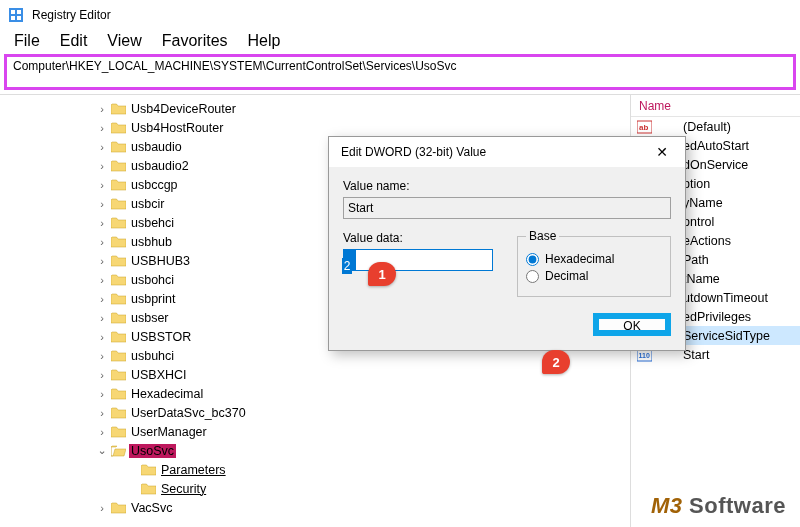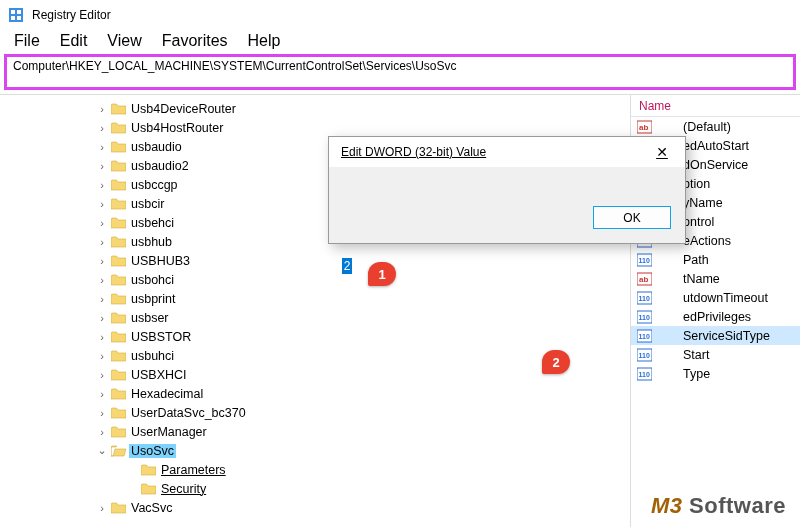--- a/index.html
+++ b/index.html
@@ -14,49 +14,49 @@
   
   .addressbar { height: 36px; border: 3px solid #d946ef; margin: 2px 4px 4px 4px; padding: 2px 6px; font-size: 12px; background: #fff; overflow: hidden; white-space: nowrap; }
   
   .content { display: flex; height: calc(527px - 30px - 22px - 30px); border-top: 1px solid #ddd; }
   
   .tree-pane { width: 630px; overflow: hidden; padding: 4px 0 0 95px; position: relative; }
   .tree-item { display: flex; align-items: center; height: 19px; font-size: 12.5px; color: #000; position: relative; white-space: nowrap; }
   .tree-item .expander { width: 14px; display: inline-flex; justify-content: center; color: #666; font-size: 11px; }
   .tree-item .folder-ic { width: 16px; height: 14px; margin: 0 3px 0 1px; display: inline-flex; align-items: center; justify-content: center; }
   .tree-item.selected { }
-  .tree-item.selected .label { background: #7dd3fc; }
+  .tree-item.selected .label { background: #be185d; }
   .tree-item .label { padding: 0 2px; }
   .tree-sub { padding-left: 30px; text-decoration: underline; }
   
   .list-pane { flex: 1; border-left: 1px solid #ddd; padding: 0; }
   .list-header { height: 22px; border-bottom: 1px solid #e5e5e5; display: flex; align-items: center; padding: 0 8px; font-size: 12px; color: #be185d; }
   .list-row { display: flex; align-items: center; height: 19px; padding: 0 4px; font-size: 12.5px; gap: 28px; }
   .list-row.selected { background: #cde8ff; }
   .list-row .row-ic { width: 18px; display: inline-flex; align-items: center; justify-content: center; margin-right: 2px; }
   
   
   .dialog { position: absolute; left: 328px; top: 136px; width: 358px; background: #f0f0f0; border: 1px solid #999; box-shadow: 4px 4px 12px rgba(0,0,0,.25); }
-  .dialog-title { height: 30px; display: flex; align-items: center; justify-content: space-between; padding: 0 8px 0 12px; background: #fff; font-size: 12px; text-decoration: underline; }
+  .dialog-title { height: 30px; display: flex; align-items: center; justify-content: space-between; padding: 0 8px 0 12px; background: #fff; font-size: 12px; }
   .dialog-close { width: 30px; height: 24px; display: inline-flex; align-items: center; justify-content: center; font-size: 14px; cursor: default; }
   .dialog-body { padding: 12px 14px 4px 14px; font-size: 12px; }
   .dlg-label { margin-bottom: 4px; color: #000; }
   .dlg-input { width: 100%; height: 22px; border: 1px solid #7a7a7a; background: #fff; padding: 0 4px; font-size: 12px; margin-bottom: 12px; }
   .dlg-input.ro { background: #f0f0f0; border-color: #a0a0a0; }
   .dlg-row { display: flex; gap: 20px; }
   .dlg-col { flex: 1; }
   .dlg-valinput { width: 150px; height: 22px; border: 1px solid #0078d4; background: #fff; padding: 0 4px; font-size: 12px; color: #000; }
   .dlg-valinput::selection { background: #0078d4; color: #fff; }
   .dlg-fieldset { border: 1px solid #c0c0c0; padding: 6px 8px 10px 8px; margin-top: -2px; }
   .dlg-fieldset legend { font-size: 12px; padding: 0 3px; }
   .dlg-radio { display: flex; align-items: center; gap: 6px; margin: 3px 0; font-size: 12px; }
   .dlg-radio input { accent-color: #0078d4; }
   .dialog-buttons { display: flex; justify-content: flex-end; gap: 10px; padding: 12px 14px 14px 14px; }
   .dlg-btn { width: 78px; height: 23px; border: 1px solid #a0a0a0; background: #fdfdfd; font-size: 12px; cursor: default; }
-  .dlg-btn.primary { border: 1px solid #0ea5e9; margin-top: 27px; }
+  .dlg-btn.primary { border: 6px solid #0ea5e9; }
   
   
   .marker { position: absolute; width: 28px; height: 24px; background: #e83f2e; color: #fff; border-radius: 14px 14px 14px 3px; display: flex; align-items: center; justify-content: center; font-size: 13px; font-weight: 600; box-shadow: 0 1px 3px rgba(0,0,0,.3); }
   
   .watermark { position: absolute; right: 14px; bottom: 8px; font-size: 22px; font-weight: 600; color: #555; letter-spacing: .5px; }
   .watermark .m3 { color: #a16207; font-weight: 800; font-style: italic; }
   
   
   .fld { fill: #f7d774; stroke: #c9a227; stroke-width: .5; }
   .fld-open { fill: #f7d774; stroke: #c9a227; stroke-width: .5; }
@@ -404,40 +404,54 @@
         </div>
         <div class="list-row">
           <span class="row-ic">
             <svg width="15" height="14" viewBox="0 0 15 14">
               <rect x="0" y="1" width="15" height="12" fill="#fff" stroke="#2a6fd6" stroke-width="1"></rect>
               <text x="1.5" y="10" font-size="7" fill="#2a6fd6" font-weight="bold">110</text>
             </svg>
           </span>
           <span>Start</span>
         </div>
-        <div class="list-row">
-          <span class="row-ic">
-            <svg width="15" height="14" viewBox="0 0 15 14">
-              <rect x="0" y="1" width="15" height="12" fill="#fff" stroke="#2a6fd6" stroke-width="1"></rect>
-              <text x="1.5" y="10" font-size="7" fill="#2a6fd6" font-weight="bold">110</text>
-            </svg>
-          </span>
-          <span>Type</span>
-        </div>
       </div>
   </div>
 </div>
 
 <div class="whitebar"></div>
 
 <div class="dialog">
   <div class="dialog-title">
     <span>Edit DWORD (32-bit) Value</span>
     <span class="dialog-close">✕</span>
   </div>
+  <div class="dialog-body">
+    <div class="dlg-label">Value name:</div>
+    <input class="dlg-input ro" readonly="" value="Start" style="">
+    <div class="dlg-row">
+      <div class="dlg-col">
+        <div class="dlg-label">Value data:</div>
+        <input class="dlg-valinput" id="valinput" value="" style="background: linear-gradient(to right, rgb(0, 120, 212) 0px, rgb(0, 120, 212) 12px, rgb(255, 255, 255) 12px); color: rgb(0, 0, 0); padding-left: 4px;">
+      </div>
+      <div class="dlg-col">
+        <fieldset class="dlg-fieldset">
+          <legend>Base</legend>
+          <label class="dlg-radio">
+              <input type="radio" name="base" checked="" style="">
+              <span>Hexadecimal</span>
+            </label>
+          <label class="dlg-radio">
+              <input type="radio" name="base" style="">
+              <span>Decimal</span>
+            </label>
+        </fieldset>
+      </div>
+    </div>
+  </div>
   <div class="dialog-buttons">
     <button class="dlg-btn primary">OK</button>
   </div>
 </div>
 
 <div class="marker" style="left:368px; top:262px;">1</div>
 <div class="marker" style="left:542px; top:350px;">2</div>
 
 <div class="watermark">
   <span class="m3">M3</span><span> Software</span>

